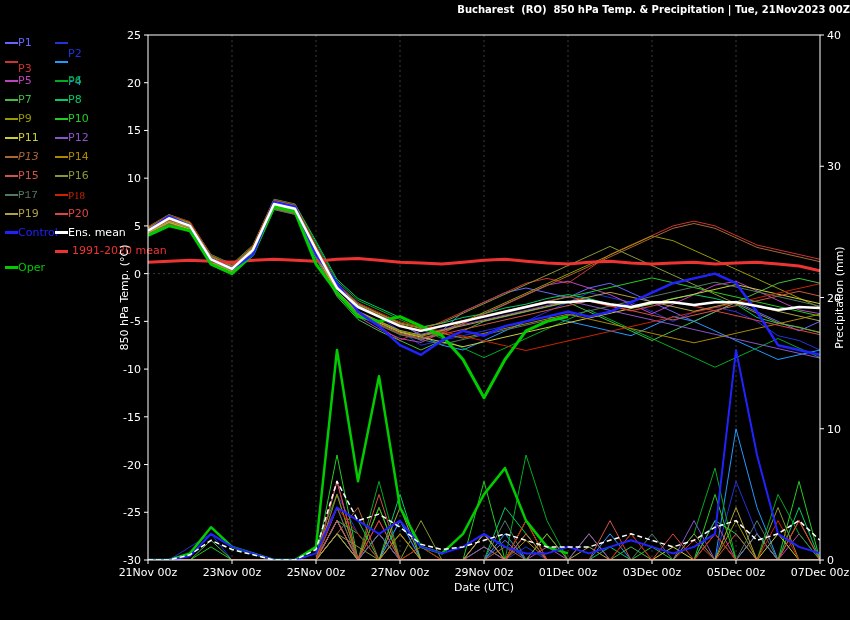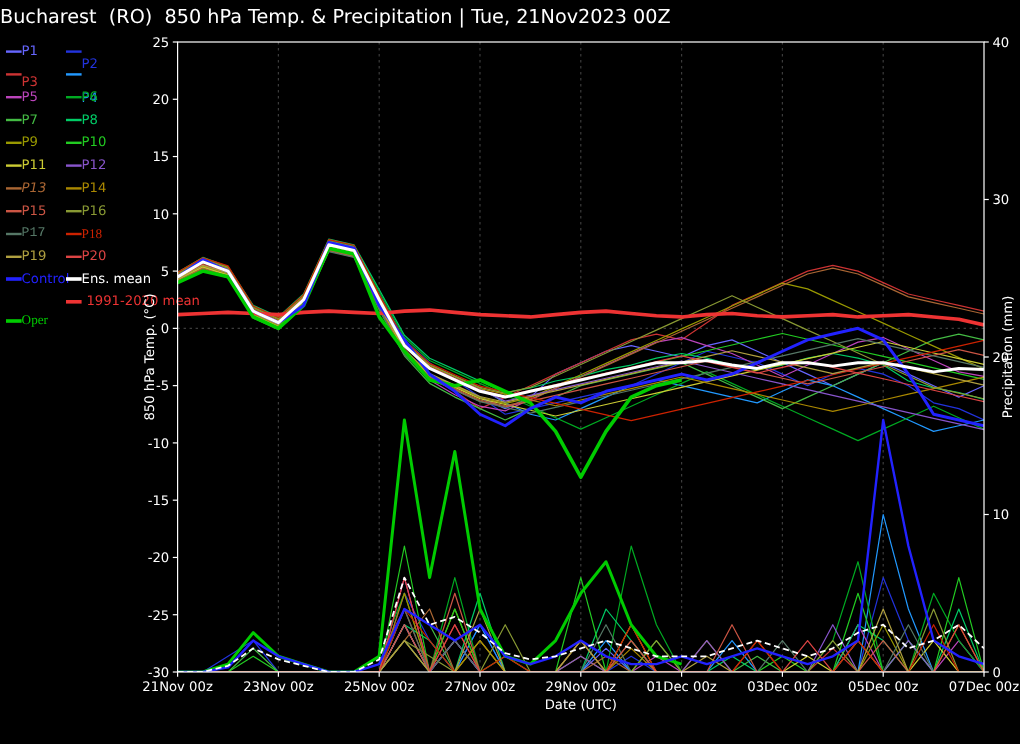--- a/index.html
+++ b/index.html
@@ -1,19 +1,19 @@
 <!DOCTYPE html>
 <html><head>
 <meta charset="utf-8">
 <style>
   html,body{margin:0;padding:0;background:#000;}
   #screen{position:relative;width:850px;height:620px;background:#000;overflow:hidden;
           font-family:"DejaVu Sans","Liberation Sans",sans-serif;color:#fff;}
-  #chart-title{position:absolute;top:4px;left:0;width:100%;text-align:left;
-               font-size:16px;font-weight:normal;white-space:pre;}
+  #chart-title{position:absolute;top:4px;left:0;width:100%;text-align:right;
+               font-size:10px;font-weight:bold;white-space:pre;}
   #legend{position:absolute;left:5px;top:33px;width:150px;font-size:11px;}
   #legend-grid{display:grid;grid-template-columns:50px 96px;grid-auto-rows:19px;}
   .lg-entry{display:flex;align-items:center;gap:0;white-space:nowrap;}
   .lg-dash{display:inline-block;width:13px;height:2px;flex:none;}
   .lg-dash.thick{height:3px;}
   .lg-clim{position:absolute;left:50px;top:212px;width:92px;display:flex;gap:4px;align-items:flex-start;line-height:12px;}
   .lg-clim .lg-dash{margin-top:5px;}
   .lg-clim .lg-label{width:60px;}
   .lg-oper{position:absolute;left:0;top:228px;}
   #footer-left{position:absolute;left:118px;top:590px;font-size:15px;}
@@ -116,21 +116,21 @@
           <span class="lg-dash thick" style="background: rgb(255, 255, 255);"></span>
           <span style="color: rgb(255, 255, 255);">Ens. mean</span>
         </div>
       </div>
     <div class="lg-clim lg-entry">
       <span class="lg-dash thick" style="background: rgb(238, 51, 51);"></span>
       <span class="lg-label" style="color: rgb(238, 51, 51);">1991-2020 mean</span>
     </div>
     <div class="lg-oper lg-entry">
       <span class="lg-dash thick" style="background: rgb(0, 204, 0);"></span>
-      <span style="color: rgb(0, 204, 0); font-family: Liberation Serif, serif;">Oper</span>
+      <span style="color: rgb(0, 204, 0);">Oper</span>
     </div>
   </div>
 
   <svg id="chart-svg" width="850" height="620">
       <defs>
         <clipPath id="plotclip">
           <rect x="148" y="35" width="672" height="525"></rect>
         </clipPath>
       </defs>
       <g clip-path="url(#plotclip)">

